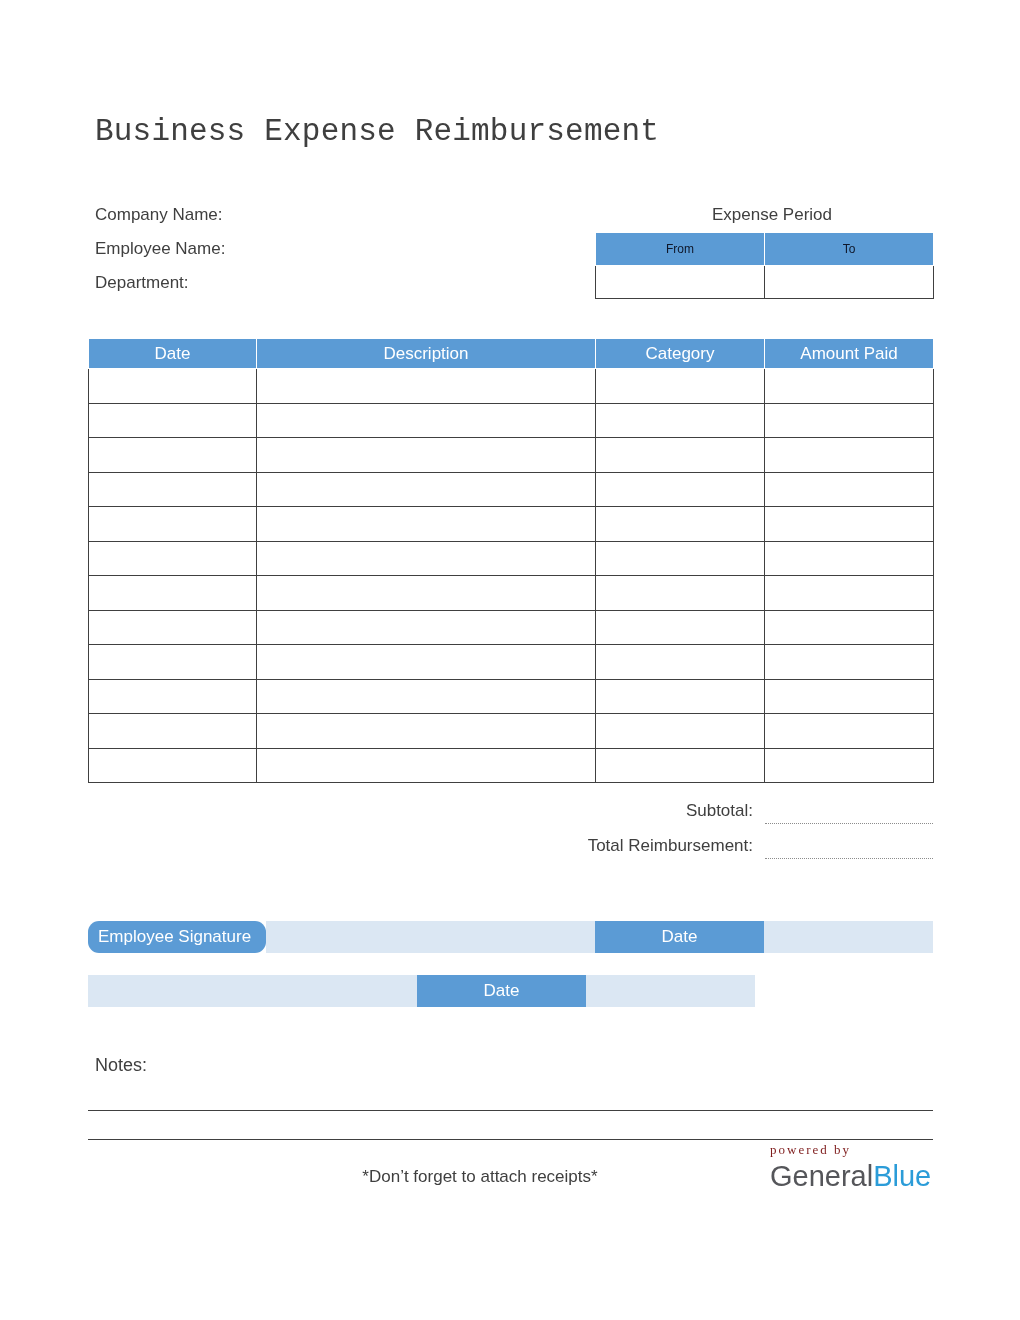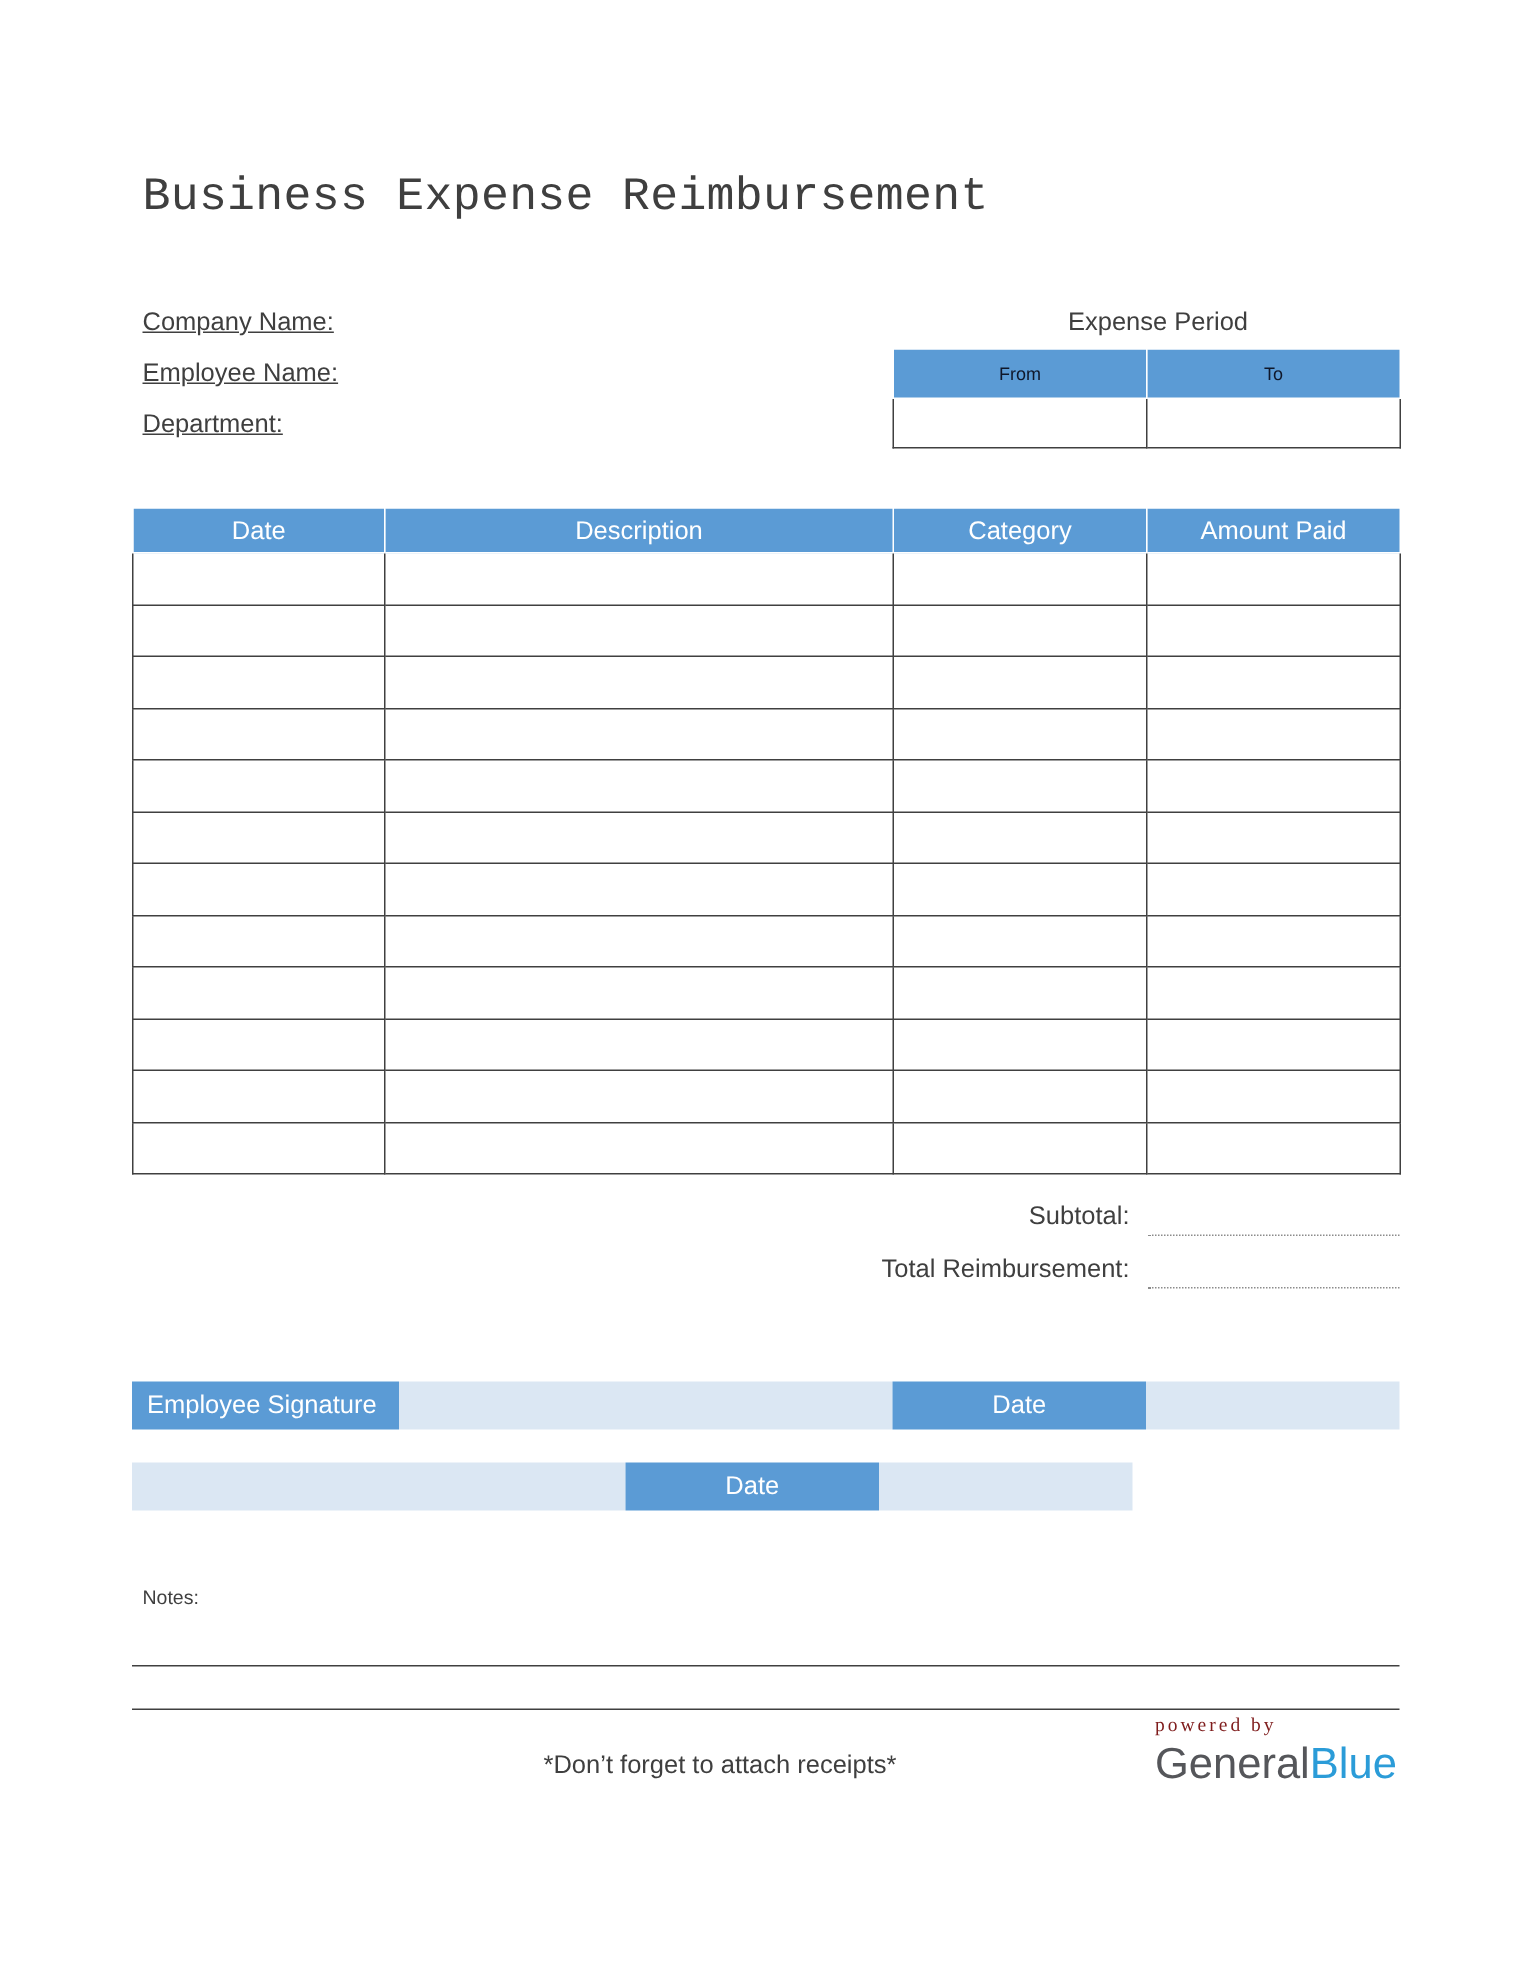--- a/index.html
+++ b/index.html
@@ -12,21 +12,21 @@
   }
 
   .title{
     position:absolute; left:95px; top:114px;
     font-size:31px; font-weight:400; color:var(--text-dark,#3f3f3f);
     letter-spacing:.2px;
     font-family:Liberation Mono, monospace;
   }
 
   .info-block{ position:absolute; left:95px; top:198px; font-size:17px; }
-  .info-line{ height:34px; line-height:34px;text-decoration:underline; }
+  .info-line{ height:34px; line-height:34px; }
 
   .ep-label{
     position:absolute; left:603px; top:198px; width:338px; height:34px;
     line-height:34px; text-align:center; font-size:17px;
   }
   .ep-table{
     position:absolute; left:595px; top:232px; width:338px;
     border-collapse:collapse; table-layout:fixed;
   }
   .ep-table th{
@@ -53,26 +53,26 @@
   .total-row{ display:flex; justify-content:flex-end; align-items:flex-end; height:35px; }
   .total-label{ line-height:26px; }
   .total-field{
     width:168px; margin-left:12px; height:26px;
     border-bottom:1px dotted #8c8c8c;
   }
 
   .sig-row{ position:absolute; left:88px; width:845px; height:32px; display:flex; font-size:17px; }
   .sig-row.r1{ top:921px; } .sig-row.r2{ top:975px; }
   .sig-cell{ height:32px; line-height:32px; }
-  .sig-label{ width:178px; background:var(--header-blue,#5b9bd5); color:#fff; padding-left:10px; }
+  .sig-label{ width:178px; background:var(--header-blue,#5b9bd5); color:#fff; padding-left:10px;border-radius:11px; }
   .sig-space{ width:329px; background:var(--light-blue,#dbe7f3); }
   .sig-date{ width:169px; background:var(--header-blue,#5b9bd5); color:#fff; text-align:center; }
   .sig-space2{ width:169px; background:var(--light-blue,#dbe7f3); }
 
-  .notes-label{ position:absolute; left:95px; top:1048px; height:34px; line-height:34px; font-size:13px; }
+  .notes-label{ position:absolute; left:95px; top:1048px; height:34px; line-height:34px; font-size:18px; }
   .notes-line{ position:absolute; left:88px; width:845px; border-top:1px solid var(--border-dark,#404040); }
   .notes-line.l1{ top:1110px; } .notes-line.l2{ top:1139px; }
 
   .receipts{ position:absolute; left:0; top:1167px; width:960px; text-align:center; font-size:17px; }
 
   .brand{ position:absolute; left:770px; top:1142px; width:170px; }
   .powered{ font-size:13px; color:#7f1d1d; letter-spacing:2px;font-family:Liberation Serif, serif; }
   .logo{ font-size:29px; margin-top:2px; color:#55565a; }
   .logo .b{ color:var(--brand-blue,#2b9cd8); }
 </style>

